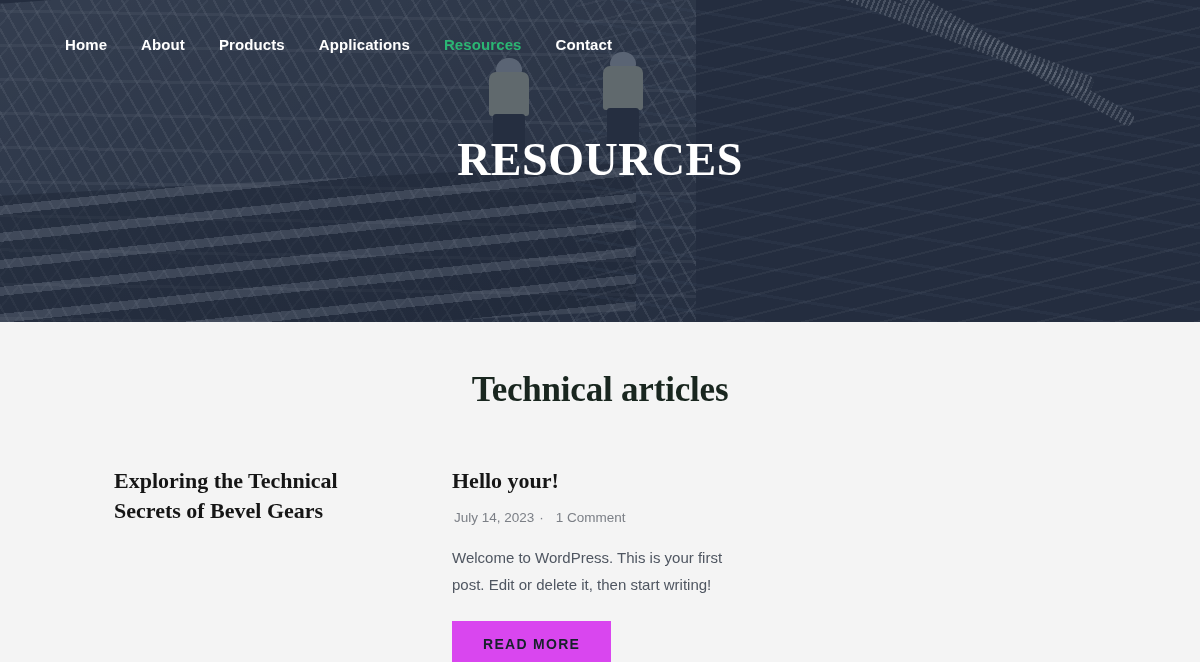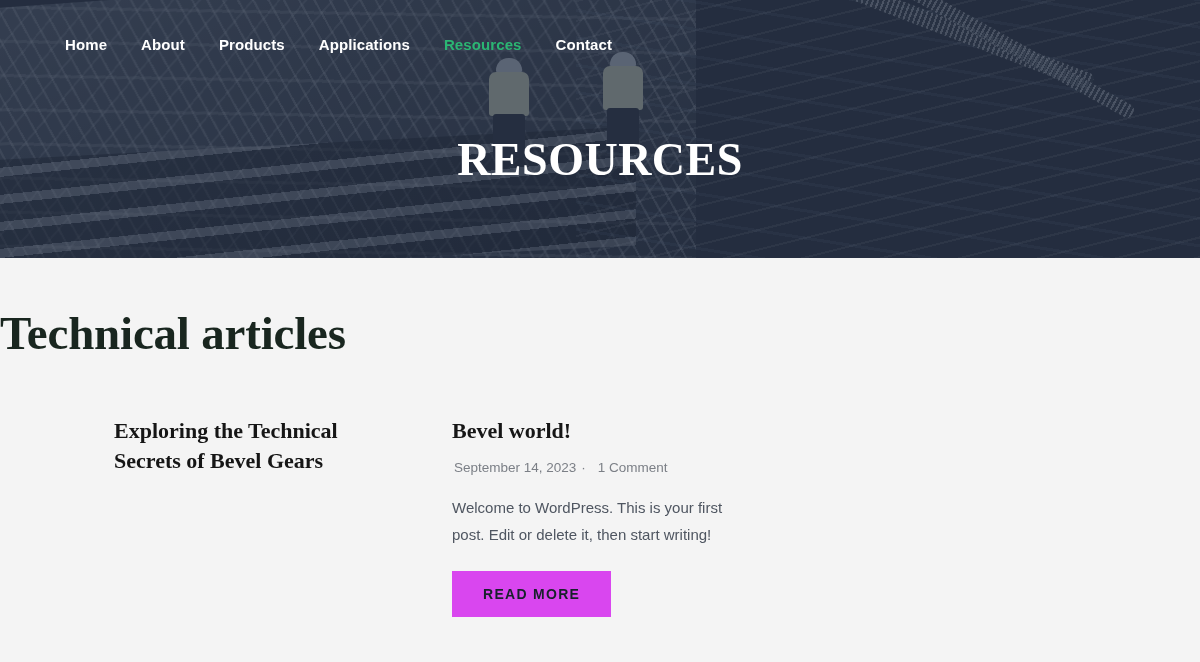--- a/index.html
+++ b/index.html
@@ -13,21 +13,21 @@
   body {
     font-family: "Liberation Sans", sans-serif;
     background: #f4f4f4;
     -webkit-font-smoothing: antialiased;
   }
 
   
   .hero {
     position: relative;
     width: 1200px;
-    height: 258px;
+    height: 322px;
     overflow: hidden;
     background: #2b3344;
   }
 
   
   .hero-photo {
     position: absolute;
     inset: 0;
     background:
       
@@ -164,24 +164,24 @@
   }
 
   
   .main {
     width: 1200px;
     background: #f4f4f4;
     padding-top: 48px;
   }
 
   .section-title {
-    text-align: left;
+    text-align: center;
     font-family: "Liberation Serif", serif;
     font-weight: bold;
-    font-size: 47px;
+    font-size: 35px;
     color: #19261f;
     letter-spacing: -.2px;
     margin-bottom: 56px;
   }
 
   .posts {
     display: flex;
     padding: 0 65px 0 114px;
     gap: 58px;
   }
@@ -267,22 +267,22 @@
 
   <h2 class="section-title">Technical articles</h2>
 
   <div class="posts">
 
     <article class="post">
       <h3 class="post-title">Exploring the Technical Secrets of Bevel Gears</h3>
     </article>
 
     <article class="post">
-      <h3 class="post-title">Bevel world!</h3>
+      <h3 class="post-title">Hello your!</h3>
       <div class="post-meta">
-        <span>September 14, 2023</span><span class="sep">·</span><span class="comments">1 Comment</span>
+        <span>July 14, 2023</span><span class="sep">·</span><span class="comments">1 Comment</span>
       </div>
       <p class="post-excerpt">Welcome to WordPress. This is your first post. Edit or delete it, then start writing!</p>
       <button class="read-more">READ MORE</button>
     </article>
 
   </div>
 </main>
 
 </body></html>

